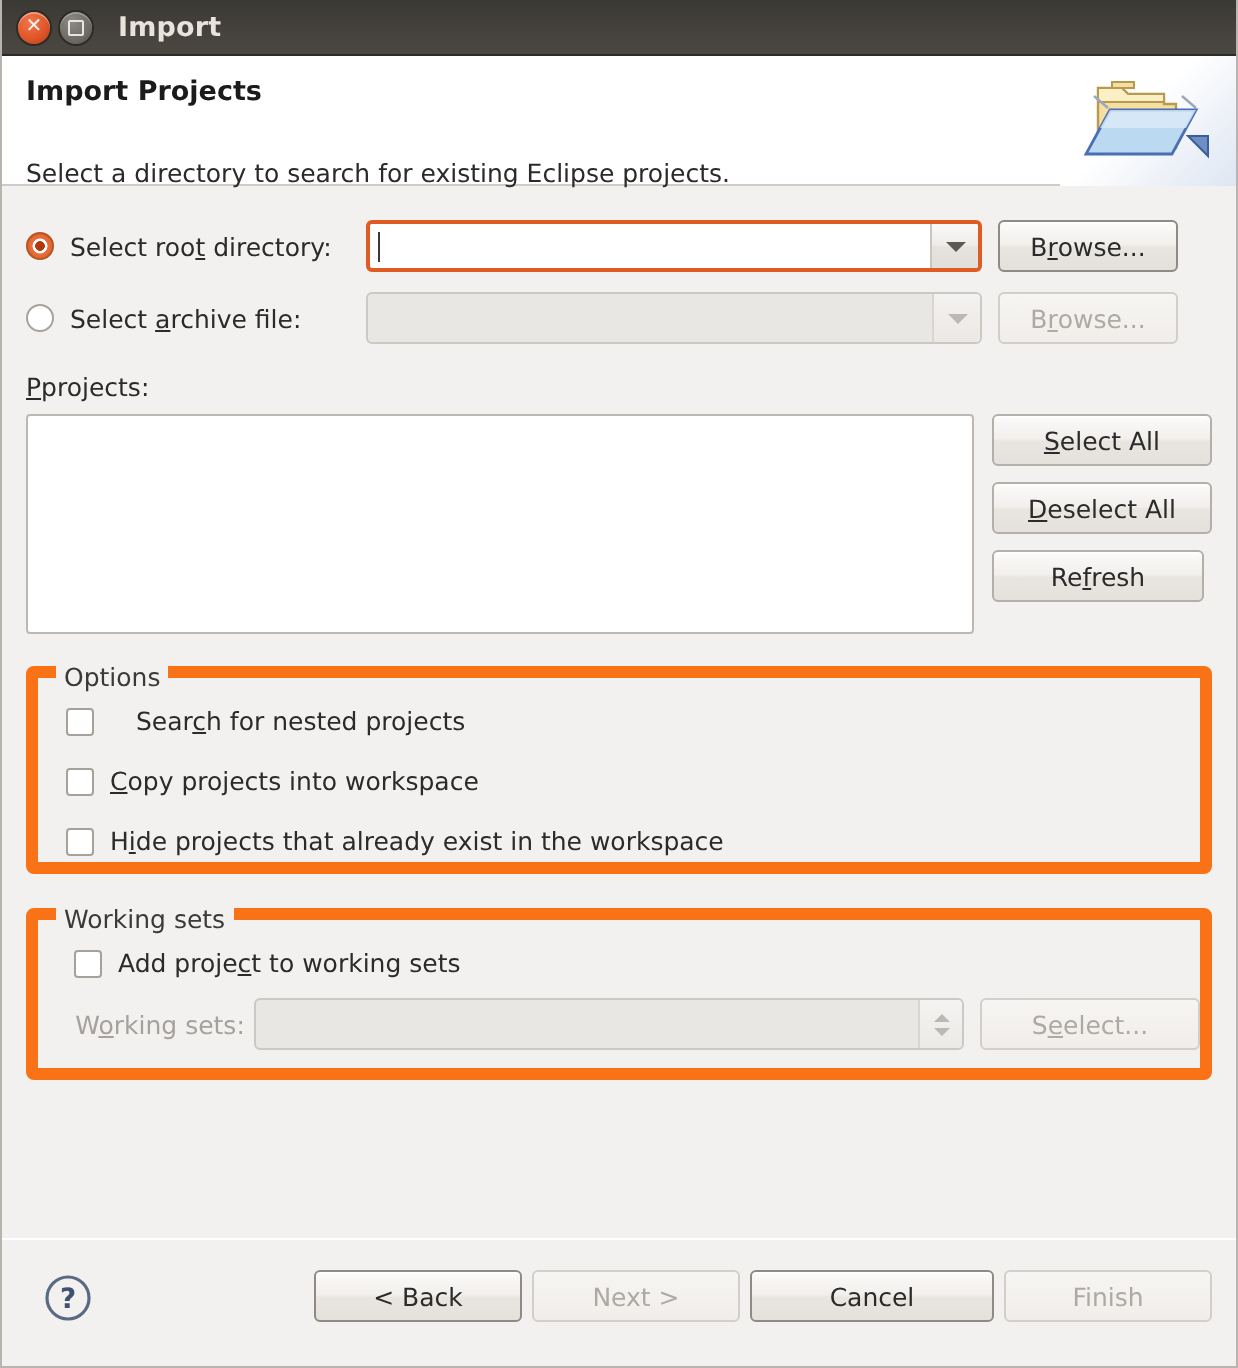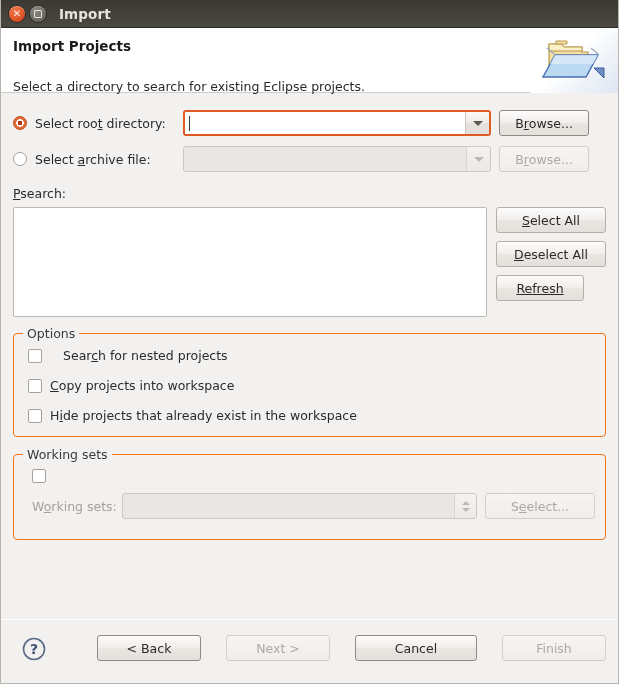--- a/index.html
+++ b/index.html
@@ -173,23 +173,24 @@
 
   
   .listbox {
     background: #ffffff;
     border: 1px solid #bdb8b2;
     border-radius: 2px;
   }
 
   
   .group {
-    border: 1px solid #f97316;
+    border: 6px solid #f97316;
     border-radius: 4px;
     position: relative;
+    text-align: center;
   }
   .group-title {
     position: absolute; top: -8px; left: 9px;
     background: #f2f1f0;
     padding: 0 4px;
     font-size: 12.5px;
     color: #3a3a3a;
   }
 
   
@@ -317,36 +318,36 @@
             <span class="tri-down"></span>
           </div>
       </div>
       <div class="btn disabled" style="width:90px; margin-left:8px;">
           <span>B</span>
           <span class="u">r</span>
           <span>owse...</span>
         </div>
     </div>
 
-    <div style="margin-top:13px; font-size:12.5px; color:#2b2b2b;"><span></span><span class="u">P</span><span>search:</span></div>
+    <div style="margin-top:13px; font-size:12.5px; color:#2b2b2b;"><span></span><span class="u">P</span><span>projects:</span></div>
 
     <div class="row" style="margin-top:6px; align-items:flex-start;">
       <div class="listbox" style="width:482px; height:110px;"></div>
       <div style="margin-left:9px; display:flex; flex-direction:column; gap:8px;">
         <div class="btn" style="width:110px;">
             <span></span>
             <span class="u">S</span>
             <span>elect All</span>
           </div>
         <div class="btn" style="width:110px;">
             <span></span>
             <span class="u">D</span>
             <span>eselect All</span>
           </div>
-        <div class="btn" style="width:88px;text-decoration:underline;">
+        <div class="btn" style="width:106px;">
             <span>Re</span>
             <span class="u">f</span>
             <span>resh</span>
           </div>
       </div>
     </div>
 
     <div class="group" style="margin-top:16px; height:104px;">
       <span class="group-title">Options</span>
       <div class="row" style="margin:14px 0 0 14px;gap:13px;">
@@ -360,20 +361,21 @@
       <div class="row" style="margin:15px 0 0 14px;">
         <div class="checkbox"></div>
         <span class="ctl-label"><span>H</span><span class="u">i</span><span>de projects that already exist in the workspace</span></span>
       </div>
     </div>
 
     <div class="group" style="margin-top:17px; height:86px;">
       <span class="group-title">Working sets</span>
       <div class="row" style="margin:14px 0 0 18px;">
         <div class="checkbox"></div>
+        <span class="ctl-label"><span>Add proje</span><span class="u">c</span><span>t to working sets</span></span>
       </div>
       <div class="row" style="margin:10px 0 0 18px;">
         <span class="ctl-label disabled" style="margin-left:0; width:86px;"><span>W</span><span class="u">o</span><span>rking sets:</span></span>
         <div class="spinner" style="width:355px; margin-left:4px;">
           <div class="spinner-field"></div>
           <div class="spinner-arrows">
             <span class="tri-up-s"></span>
             <span class="tri-down-s"></span>
           </div>
         </div>
@@ -388,21 +390,21 @@
   </div>
 
   <div id="footer-sep"></div>
   <div id="footer">
     <div id="help-icon">
       <svg width="26" height="26" viewBox="0 0 26 26" xmlns="http://www.w3.org/2000/svg">
         <circle cx="13" cy="13" r="10.5" fill="none" stroke="#5a6a85" stroke-width="1.6"></circle>
         <text x="13" y="18" text-anchor="middle" font-family="DejaVu Sans, sans-serif" font-size="14" font-weight="bold" fill="#3f5070">?</text>
       </svg>
     </div>
-    <div style="position:absolute; right:12px; top:15px; display:flex; gap:25px;">
+    <div style="position:absolute; right:12px; top:15px; display:flex; gap:5px;">
       <div class="btn strong" style="width:104px;">&lt; Back</div>
       <div class="btn disabled" style="width:104px;">Next &gt;</div>
       <div class="btn strong" style="width:122px;">Cancel</div>
       <div class="btn disabled" style="width:104px;">Finish</div>
     </div>
   </div>
 
 </div>
 
 </body></html>

